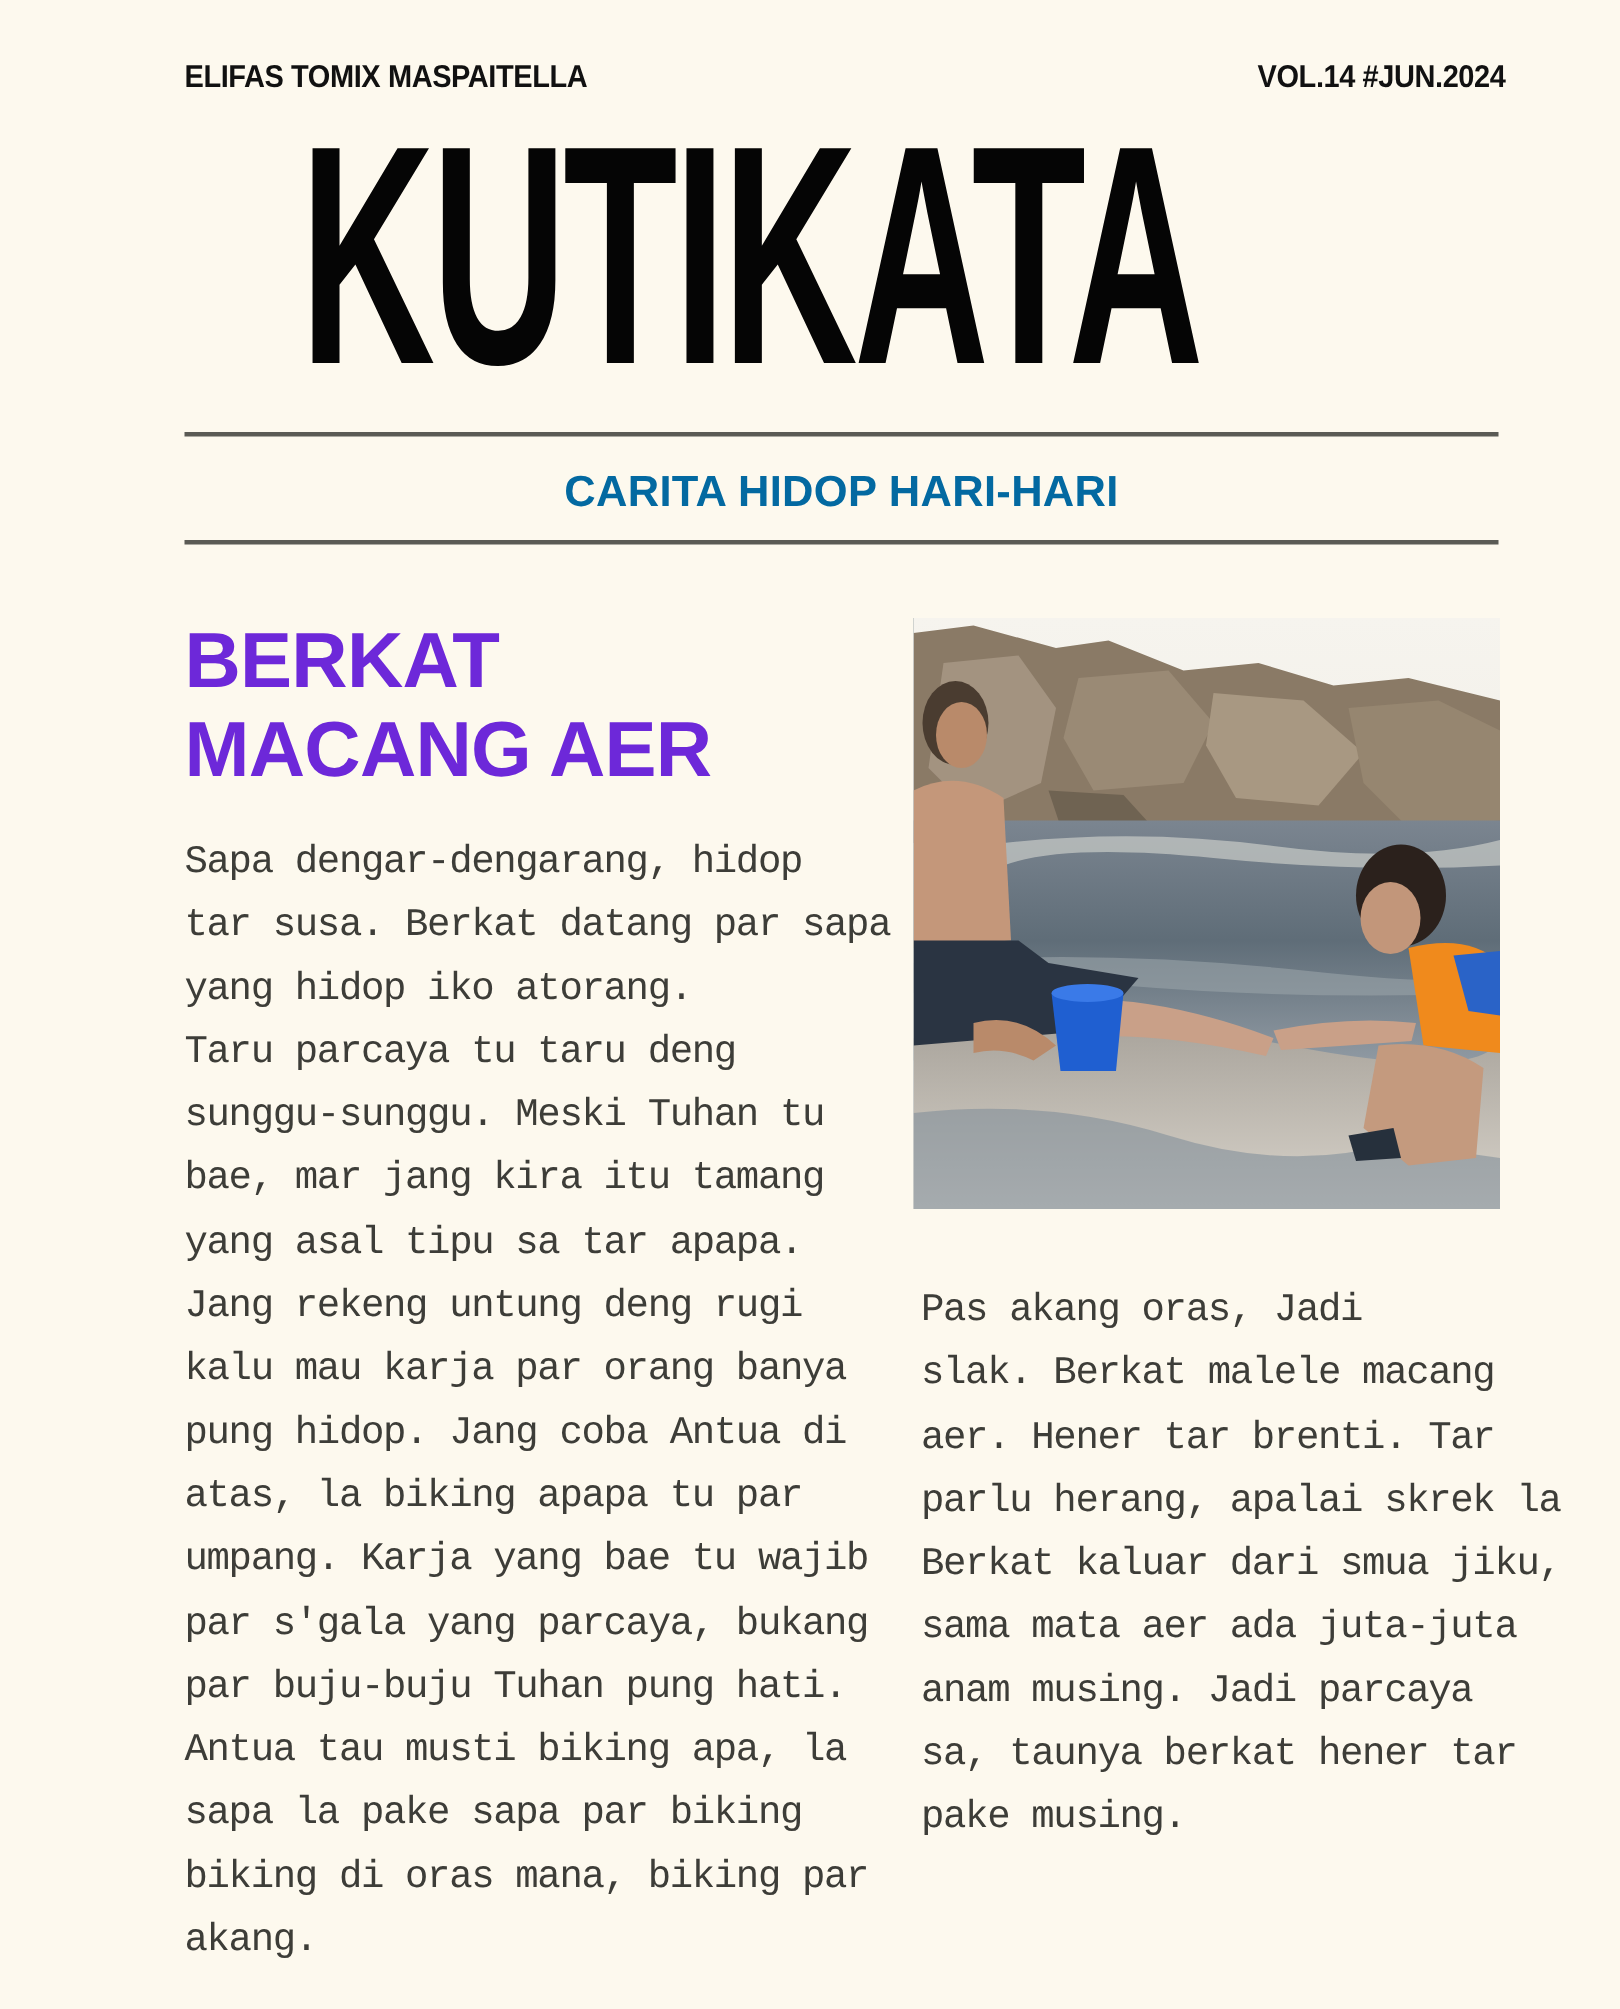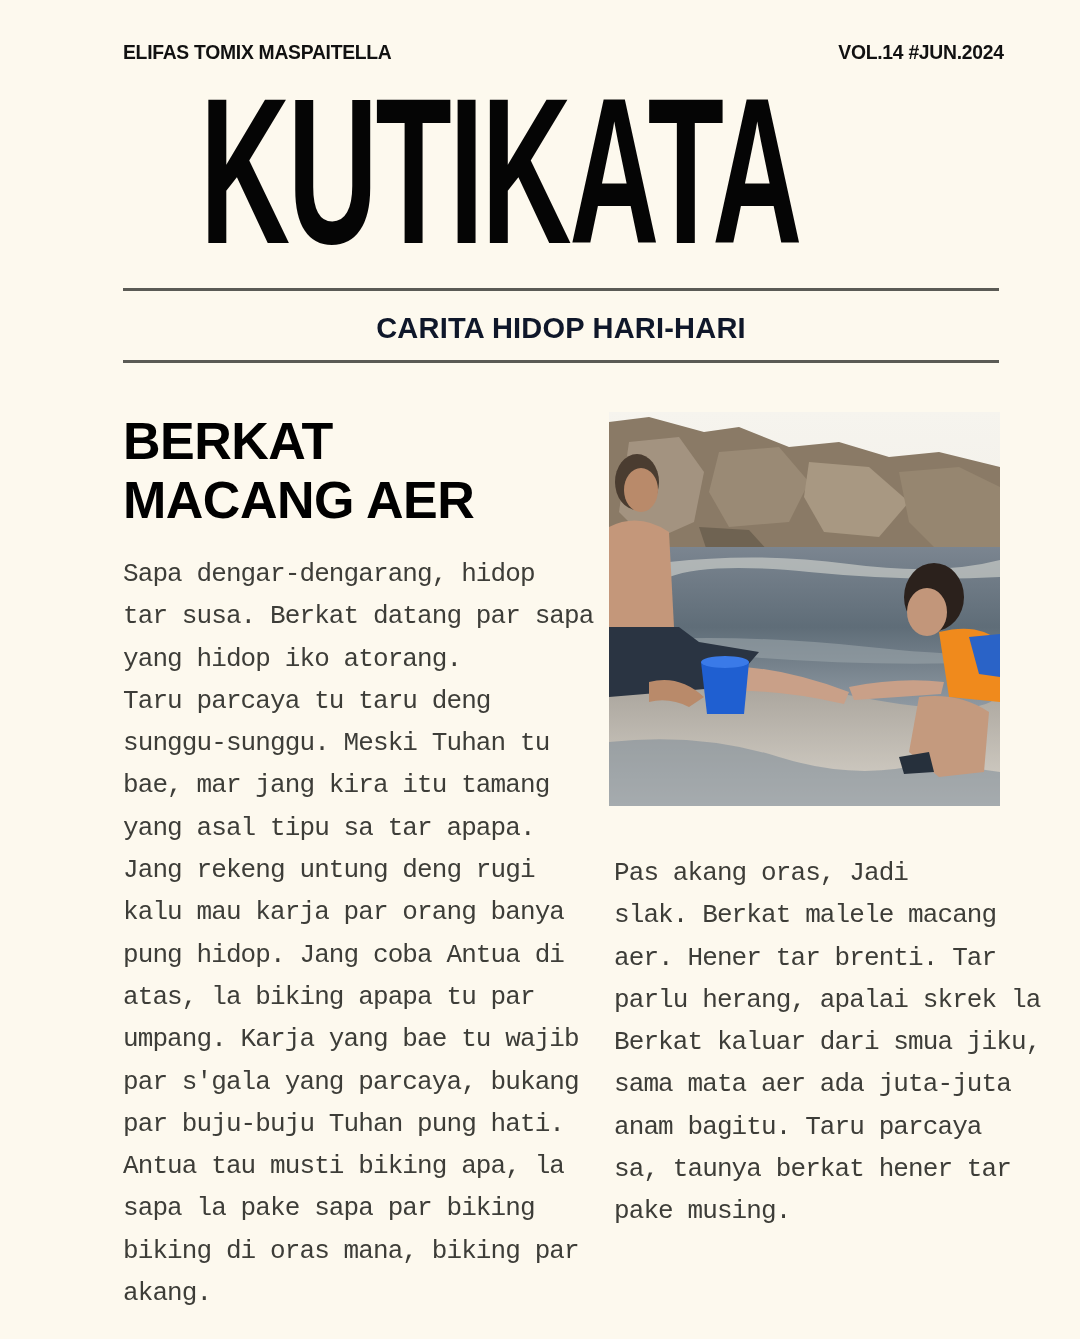--- a/index.html
+++ b/index.html
@@ -71,35 +71,35 @@
 
     .section-label {
       position: absolute;
       top: 306px;
       left: 123px;
       width: 876px;
       text-align: center;
       font-weight: bold;
       font-size: 29px;
       line-height: 44px;
-      color: #0f172a;
+      color: #0369a1;
       letter-spacing: 0.2px;
     }
 
     .headline {
       position: absolute;
       top: 412px;
       left: 123px;
       width: 470px;
       margin: 0;
       font-family: "Liberation Sans", sans-serif;
       font-weight: bold;
       font-size: 52px;
       line-height: 59px;
-      color: #000000;
+      color: #6d28d9;
       letter-spacing: -0.5px;
     }
     .headline span { display: block; }
 
     .column {
       position: absolute;
       font-family: Liberation Mono, monospace;
       font-size: 26px;
       line-height: 42.3px;
       color: #3d3d38;
@@ -226,16 +226,16 @@
   </svg>
 </div>
 
 <div class="column right">
   <span class="line">Pas akang oras, Jadi</span>
   <span class="line">slak. Berkat malele macang</span>
   <span class="line">aer. Hener tar brenti. Tar</span>
   <span class="line">parlu herang, apalai skrek la</span>
   <span class="line">Berkat kaluar dari smua jiku,</span>
   <span class="line">sama mata aer ada juta-juta</span>
-  <span class="line">anam bagitu. Taru parcaya</span>
+  <span class="line">anam musing. Jadi parcaya</span>
   <span class="line">sa, taunya berkat hener tar</span>
   <span class="line">pake musing.</span>
 </div>
 
 </body></html>

